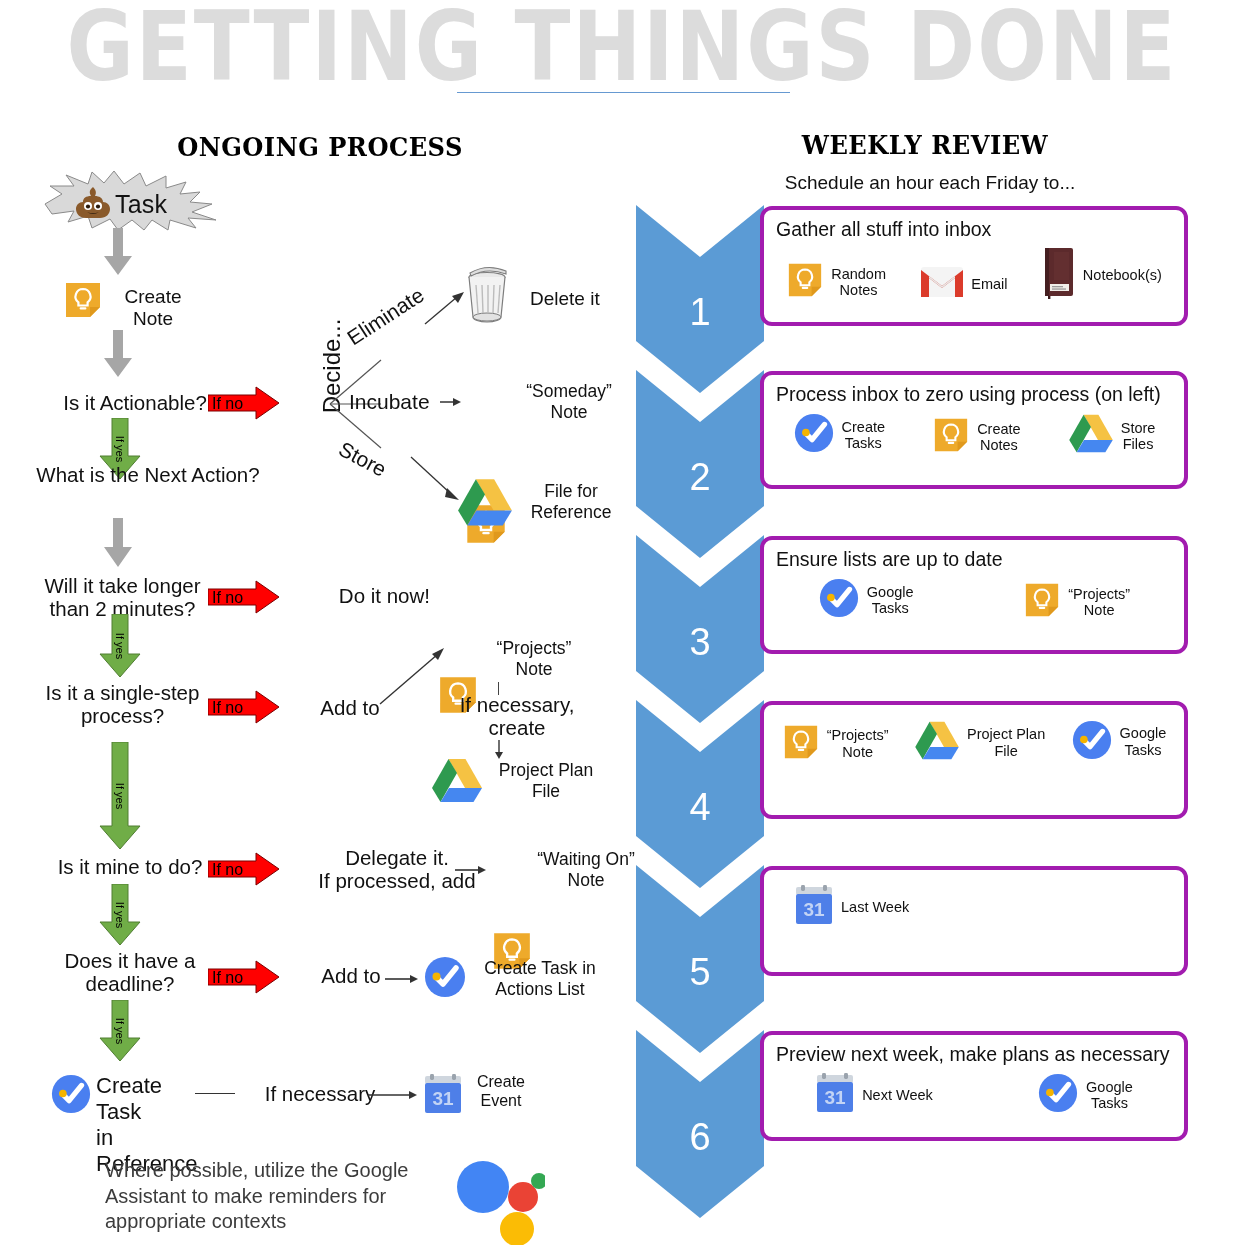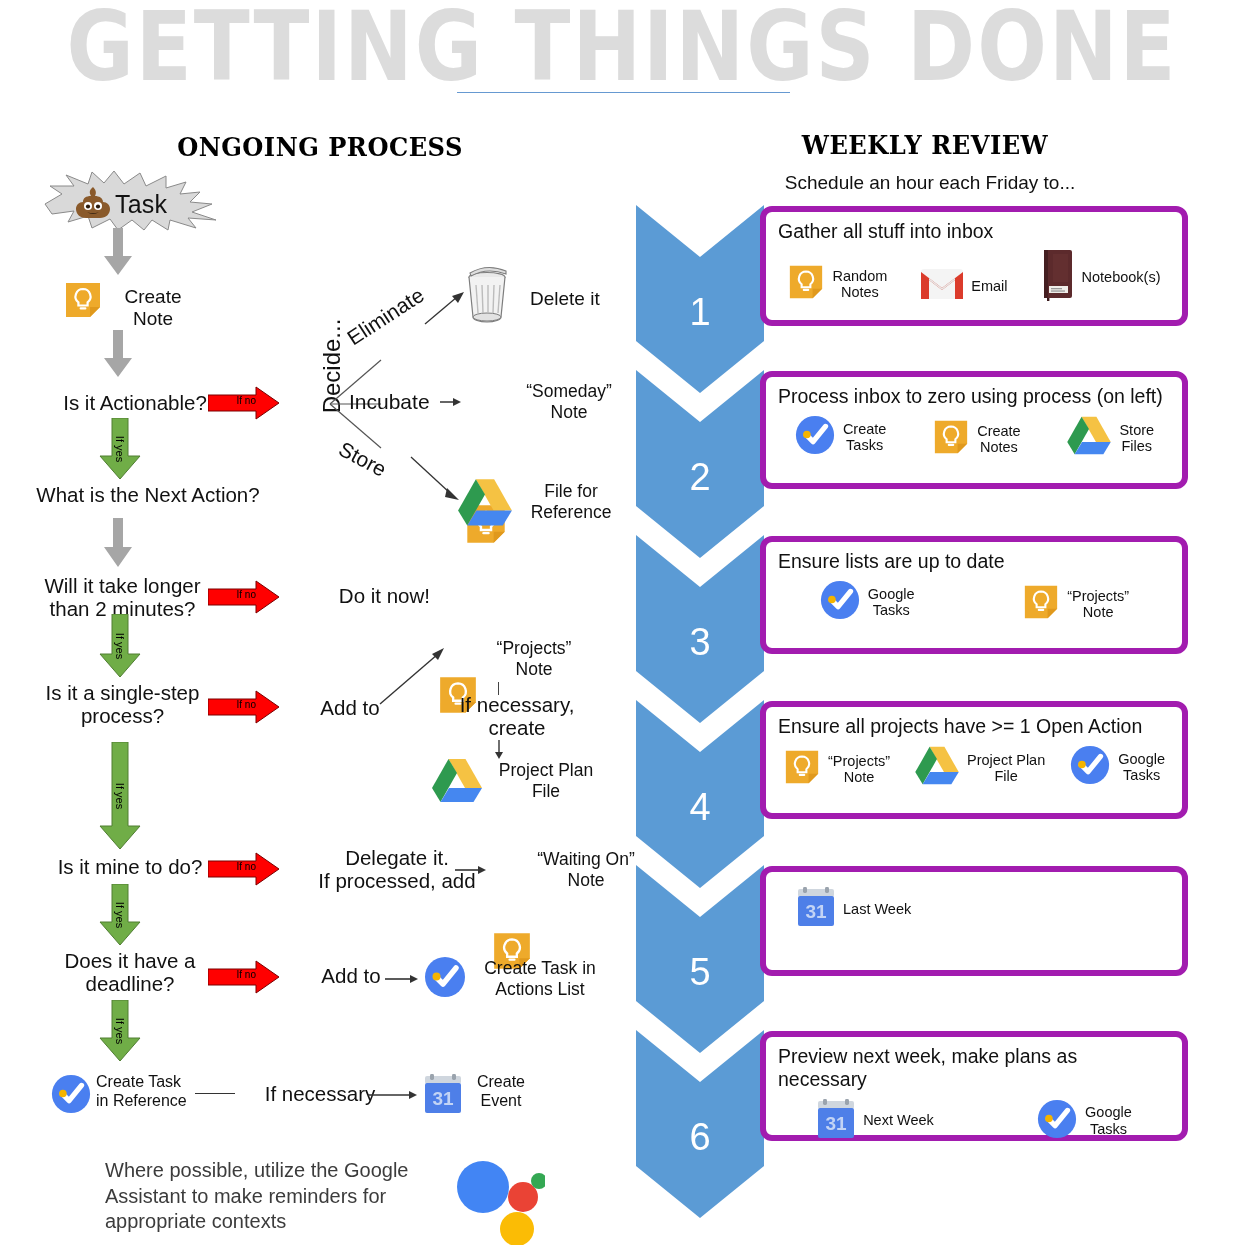--- a/index.html
+++ b/index.html
@@ -60,22 +60,22 @@
   .green-arrow .gtxt{
     position:absolute;left:50%;top:50%;
     transform:translate(-50%,-50%) rotate(90deg);
     font-size:11px;color:#000;white-space:nowrap;
   }
 
   
   .red-arrow{position:absolute;width:72px;height:34px;}
   .red-arrow svg{display:block;}
   .red-arrow .rtxt{
-    position:absolute;left:4px;top:9px;width:44px;text-align:right;
-    font-size:10px;color:#000;
+    position:absolute;left:4px;top:9px;width:44px;text-align:left;
+    font-size:16px;color:#000;
   }
 
   
   .keep-icon{position:relative;display:block;}
   .keep-icon svg{display:block;}
   .drive-icon svg,.tasks-icon svg,.cal-icon svg,.gmail-icon svg,
   .trash-icon svg,.notebook-icon svg,.assistant-icon svg{display:block;}
 
   
   #decide-word{
@@ -87,21 +87,21 @@
 
   
   .chev{position:absolute;left:636px;width:128px;}
   .chev svg{display:block;}
   .chev .num{
     position:absolute;left:0;width:128px;text-align:center;
     font-size:38px;color:#ffffff;font-weight:400;
   }
   .wcard{
     position:absolute;left:760px;
-    border:6px solid #a21caf;border-radius:12px;background:#fff;
+    border:4px solid #a21caf;border-radius:12px;background:#fff;
     box-sizing:border-box;padding:8px 12px 6px 12px;
   }
   .wcard .wtitle{font-size:19.5px;color:#111;line-height:1.2;}
   .wrow{display:flex;align-items:flex-end;gap:6px;margin-top:6px;}
   .witem{display:flex;align-items:center;gap:7px;}
   .witem .wlabel{font-size:14.5px;color:#111;line-height:1.15;text-align:center;}
 
   
   #assistant-note{
     left:105px;top:1158px;width:345px;font-size:20px;color:#3c3c3c;line-height:1.28;
@@ -169,21 +169,21 @@
     </svg>
   <div class="rtxt">If no</div>
 </div>
 <div class="green-arrow" style="left:99px;top:418px;">
   <svg width="42" height="62" viewBox="0 0 42 62">
       <polygon points="13,0 29,0 29,38 41,38 21,61 1,38 13,38" fill="#70ad47" stroke="#507e33" stroke-width="1"></polygon>
     </svg>
   <div class="gtxt">If yes</div>
 </div>
 
-<div class="abs flow-q nowrap" style="left:8px;top:484px;width:250px;">What is the Next Action?</div>
+<div class="abs flow-q nowrap" style="left:8px;top:464px;width:250px;">What is the Next Action?</div>
 <div class="abs gray-arrow" style="left:103px;top:518px;">
   <svg width="30" height="50" viewBox="0 0 30 50">
       <polygon points="10,0 20,0 20,29 29,29 15,49 1,29 10,29" fill="#a6a6a6"></polygon>
     </svg>
 </div>
 
 <div class="abs flow-q" style="left:10px;top:575px;width:195px;">
   <div>Will it take longer</div>
   <div>than 2 minutes?</div>
 </div>
@@ -336,21 +336,21 @@
   <div class="gtxt">If yes</div>
 </div>
 
 <div class="abs tasks-icon" style="left:50px;top:1073px;">
   <svg width="42" height="42" viewBox="0 0 44 44">
     <circle cx="22" cy="22" r="20" fill="#4a7ff0"></circle>
     <path d="M13 22 L20 29 L33 13" stroke="#fff" stroke-width="5.5" fill="none" stroke-linecap="round" stroke-linejoin="round"></path>
     <circle cx="13.5" cy="21.5" r="4" fill="#f5b400"></circle>
   </svg>
 </div>
-<div class="abs small-lbl" style="left:96px;top:1073px;width:94px;text-align:left;font-size:16px;">
+<div class="abs small-lbl" style="left:96px;top:1073px;width:94px;text-align:left;font-size:22px;">
   <div>Create Task</div>
   <div>in Reference</div>
 </div>
 <div class="abs" style="left:195px;top:1093px;width:40px;height:0;border-top:1.6px solid #333;"></div>
 <div class="abs flow-q nowrap" style="left:240px;top:1083px;width:130px;">If necessary</div>
 <div class="abs" style="left:368px;top:1087px;">
   <svg width="50" height="12" viewBox="0 0 50 12">
     <line x1="0" y1="6" x2="42" y2="6" stroke="#333" stroke-width="1.6"></line>
     <polygon points="49,6 41,2 41,10" fill="#333"></polygon>
   </svg>
@@ -555,21 +555,20 @@
         </div>
       </div>
     </div>
     <div class="chev" style="top: 700px; height: 188px;">
       <svg width="128" height="188" viewBox="0 0 128 188">
        <polygon points="0,0 64,52 128,0 128,136 64,188 0,136" fill="#5b9bd5"></polygon>
      </svg>
      <div class="num" style="top:86.48px">4</div>
     </div>
     <div class="wcard" style="top: 701px; width: 428px; height: 118px;">
-      <div class="wtitle">Ensure all projects have &gt;= 1 Open Action</div>
       <div class="wrow" style="gap: 14px; justify-content: space-around;">
         <div class="witem">
           <span><svg width="38" height="38" viewBox="0 0 40 40">
         <path d="M3 3 h34 v24 l-10 10 h-24 z" fill="#eeaa2b"></path>
         <path d="M27 37 v-10 h10 z" fill="#e0991d"></path>
         <path d="M20 9 a7.5 7.5 0 0 0 -4.6 13.4 v3.1 h9.2 v-3.1 A7.5 7.5 0 0 0 20 9Z" fill="none" stroke="#fff" stroke-width="2.2"></path>
         <rect x="16.6" y="27.2" width="6.8" height="2.2" rx="1" fill="#fff"></rect>
             </svg></span>
           <span class="wlabel">“Projects”<br>Note</span>
         </div>

